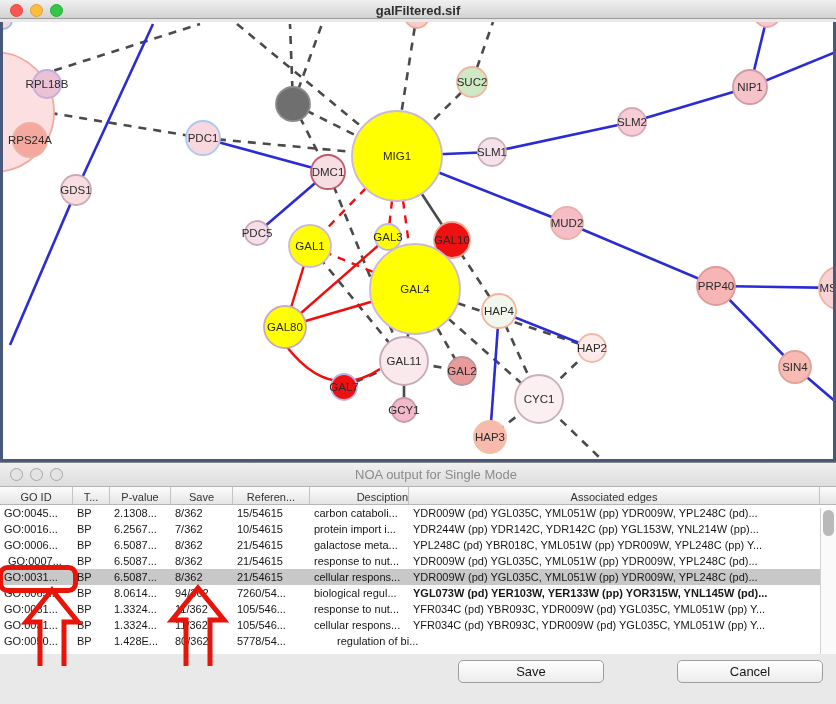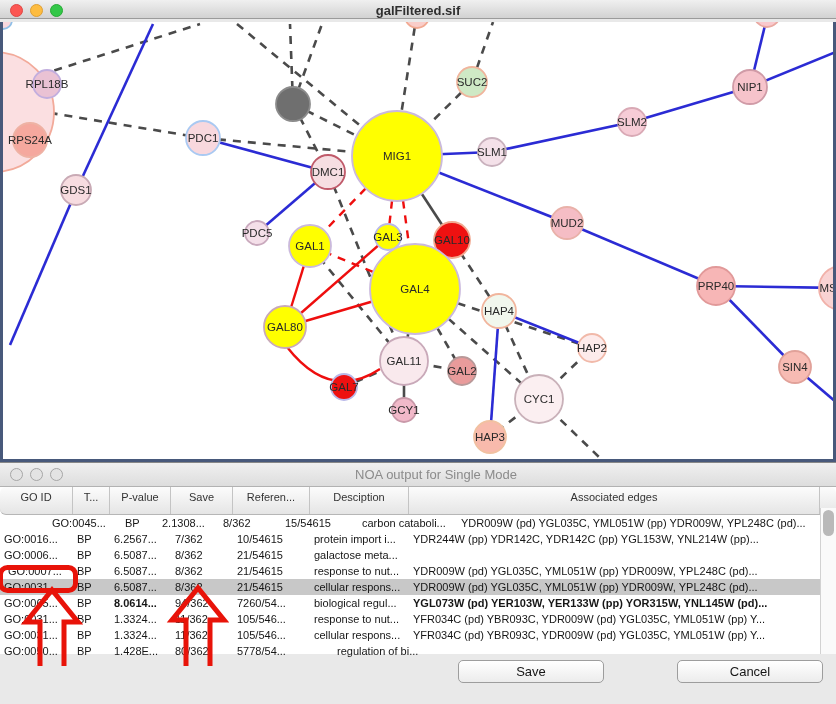--- a/index.html
+++ b/index.html
@@ -30,21 +30,21 @@
 
   
   .noa{position:absolute;top:462px;left:0;width:836px;height:242px;background:#e9e9e9;border-top:1px solid #888;box-sizing:border-box;}
   .noa-titlebar{position:absolute;top:0;left:0;width:836px;height:24px;
     background:linear-gradient(#f0f0f0,#dddddd);border-bottom:1px solid #b2b2b2;
     color:#8b8b8b;font-size:13px;line-height:24px;text-align:center;box-sizing:border-box;padding-left:36px;}
   .noa-lights{position:absolute;left:10px;top:5px;display:flex;gap:7px;}
   .nlight{width:13px;height:13px;border-radius:50%;border:1px solid #a6a6a6;background:#e3e3e3;box-sizing:border-box;}
 
   .table{position:absolute;top:24px;left:0;width:836px;height:167px;background:#fff;}
-  .thead{display:flex;height:28px;background:linear-gradient(#fcfcfc,#e5e5e5);border-bottom:1px solid #b6b6b6;box-sizing:border-box;border-radius:6px;}
+  .thead{display:flex;height:18px;background:linear-gradient(#fcfcfc,#e5e5e5);border-bottom:1px solid #b6b6b6;box-sizing:border-box;}
   .th{box-sizing:border-box;border-right:1px solid #c4c4c4;font-size:11px;color:#333;
       text-align:center;line-height:20px;overflow:hidden;white-space:nowrap;flex:none;}
   .tr{display:flex;height:16px;flex:none;}
   .tr.sel{background:var(--sel);}
   .td{box-sizing:border-box;font-size:11px;color:#161616;line-height:16px;padding-left:4px;
       overflow:hidden;white-space:nowrap;flex:none;}
   .scrollbar{position:absolute;top:21px;right:0;width:16px;height:146px;background:#fafafa;
       border-left:1px solid #d2d2d2;box-sizing:border-box;}
   .thumb{position:absolute;top:2px;left:2px;width:11px;height:26px;background:#b9b9b9;border-radius:6px;}
 
@@ -199,26 +199,26 @@
     <span>NOA output for Single Mode</span>
   </div>
 
   <div class="table">
     <div class="thead" id="thead">
         <div class="th" style="width: 73px;">GO ID</div>
         <div class="th" style="width: 37px;">T...</div>
         <div class="th" style="width: 61px;">P-value</div>
         <div class="th" style="width: 62px;">Save</div>
         <div class="th" style="width: 77px;">Referen...</div>
-        <div class="th" style="width: 99px;">Desciption</div>
+        <div class="th" style="width: 99px; text-align: right;">Desciption</div>
         <div class="th" style="width: 411px;">Associated edges</div>
       </div>
     <div id="tbody">
         <div class="tr">
-          <div class="td" style="width: 73px; margin-left: 48px;">GO:0045...</div>
+          <div class="td" style="width: 73px;">GO:0045...</div>
           <div class="td" style="width: 37px;">BP</div>
           <div class="td" style="width: 61px;">2.1308...</div>
           <div class="td" style="width: 62px;">8/362</div>
           <div class="td" style="width: 77px;">15/54615</div>
           <div class="td" style="width: 99px;">carbon cataboli...</div>
           <div class="td" style="width: 411px;">YDR009W (pd) YGL035C, YML051W (pp) YDR009W, YPL248C (pd)...</div>
         </div>
         <div class="tr">
           <div class="td" style="width: 73px;">GO:0016...</div>
           <div class="td" style="width: 37px;">BP</div>
@@ -228,20 +228,21 @@
           <div class="td" style="width: 99px;">protein import i...</div>
           <div class="td" style="width: 411px;">YDR244W (pp) YDR142C, YDR142C (pp) YGL153W, YNL214W (pp)...</div>
         </div>
         <div class="tr">
           <div class="td" style="width: 73px;">GO:0006...</div>
           <div class="td" style="width: 37px;">BP</div>
           <div class="td" style="width: 61px;">6.5087...</div>
           <div class="td" style="width: 62px;">8/362</div>
           <div class="td" style="width: 77px;">21/54615</div>
           <div class="td" style="width: 99px;">galactose meta...</div>
+          <div class="td" style="width: 411px;">YPL248C (pd) YBR018C, YML051W (pp) YDR009W, YPL248C (pp) Y...</div>
         </div>
         <div class="tr">
           <div class="td" style="width: 73px; padding-left: 8px;">GO:0007...</div>
           <div class="td" style="width: 37px;">BP</div>
           <div class="td" style="width: 61px;">6.5087...</div>
           <div class="td" style="width: 62px;">8/362</div>
           <div class="td" style="width: 77px;">21/54615</div>
           <div class="td" style="width: 99px;">response to nut...</div>
           <div class="td" style="width: 411px;">YDR009W (pd) YGL035C, YML051W (pp) YDR009W, YPL248C (pd)...</div>
         </div>
@@ -250,21 +251,21 @@
           <div class="td" style="width: 37px;">BP</div>
           <div class="td" style="width: 61px;">6.5087...</div>
           <div class="td" style="width: 62px;">8/362</div>
           <div class="td" style="width: 77px;">21/54615</div>
           <div class="td" style="width: 99px;">cellular respons...</div>
           <div class="td" style="width: 411px;">YDR009W (pd) YGL035C, YML051W (pp) YDR009W, YPL248C (pd)...</div>
         </div>
         <div class="tr">
           <div class="td" style="width: 73px;">GO:0065...</div>
           <div class="td" style="width: 37px;">BP</div>
-          <div class="td" style="width: 61px; font-weight: bold;">8.0614...</div>
+          <div class="td" style="width: 61px;">8.0614...</div>
           <div class="td" style="width: 62px;">94/362</div>
           <div class="td" style="width: 77px;">7260/54...</div>
           <div class="td" style="width: 99px;">biological regul...</div>
           <div class="td" style="width: 411px; font-weight: bold;">YGL073W (pd) YER103W, YER133W (pp) YOR315W, YNL145W (pd)...</div>
         </div>
         <div class="tr">
           <div class="td" style="width: 73px;">GO:0031...</div>
           <div class="td" style="width: 37px;">BP</div>
           <div class="td" style="width: 61px;">1.3324...</div>
           <div class="td" style="width: 62px;">11/362</div>

